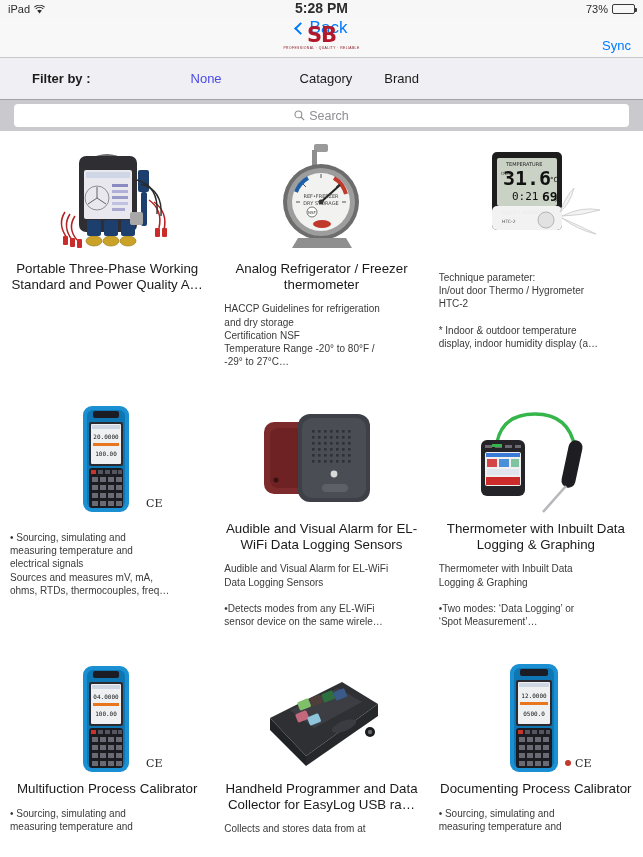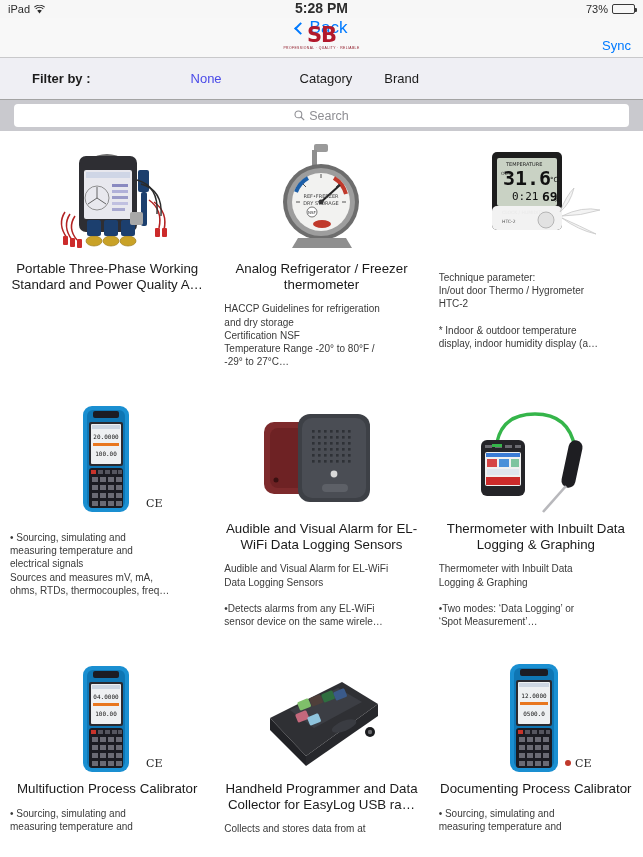--- a/index.html
+++ b/index.html
@@ -404,21 +404,21 @@
         </g>
         <circle cx="88" cy="74" r="3.4" fill="#d9d9d9"></circle>
         <rect x="76" y="84" width="26" height="8" rx="4" fill="#5d6067"></rect>
       </svg>
     </div>
     <div class="card-title">Audible and Visual Alarm for EL-
 WiFi Data Logging Sensors</div>
     <div class="card-desc">Audible and Visual Alarm for EL-WiFi
 Data Logging Sensors
 
-•Detects alarms from any EL-WiFi
+•Detects modes from any EL-WiFi
 sensor device on the same wirele…</div>
   </div>
 
   <div class="card">
     <div class="card-img">
       <svg width="150" height="116" viewBox="0 0 150 116">
         <path d="M36 42 q6 -28 38 -28 q34 0 40 34" stroke="#35b54a" stroke-width="3.4" fill="none"></path>
         <rect x="20" y="40" width="44" height="56" rx="6" fill="#242428"></rect>
         <rect x="24" y="52" width="36" height="34" rx="2" fill="#f0f0f0"></rect>
         <g fill="#3a7bd5">

